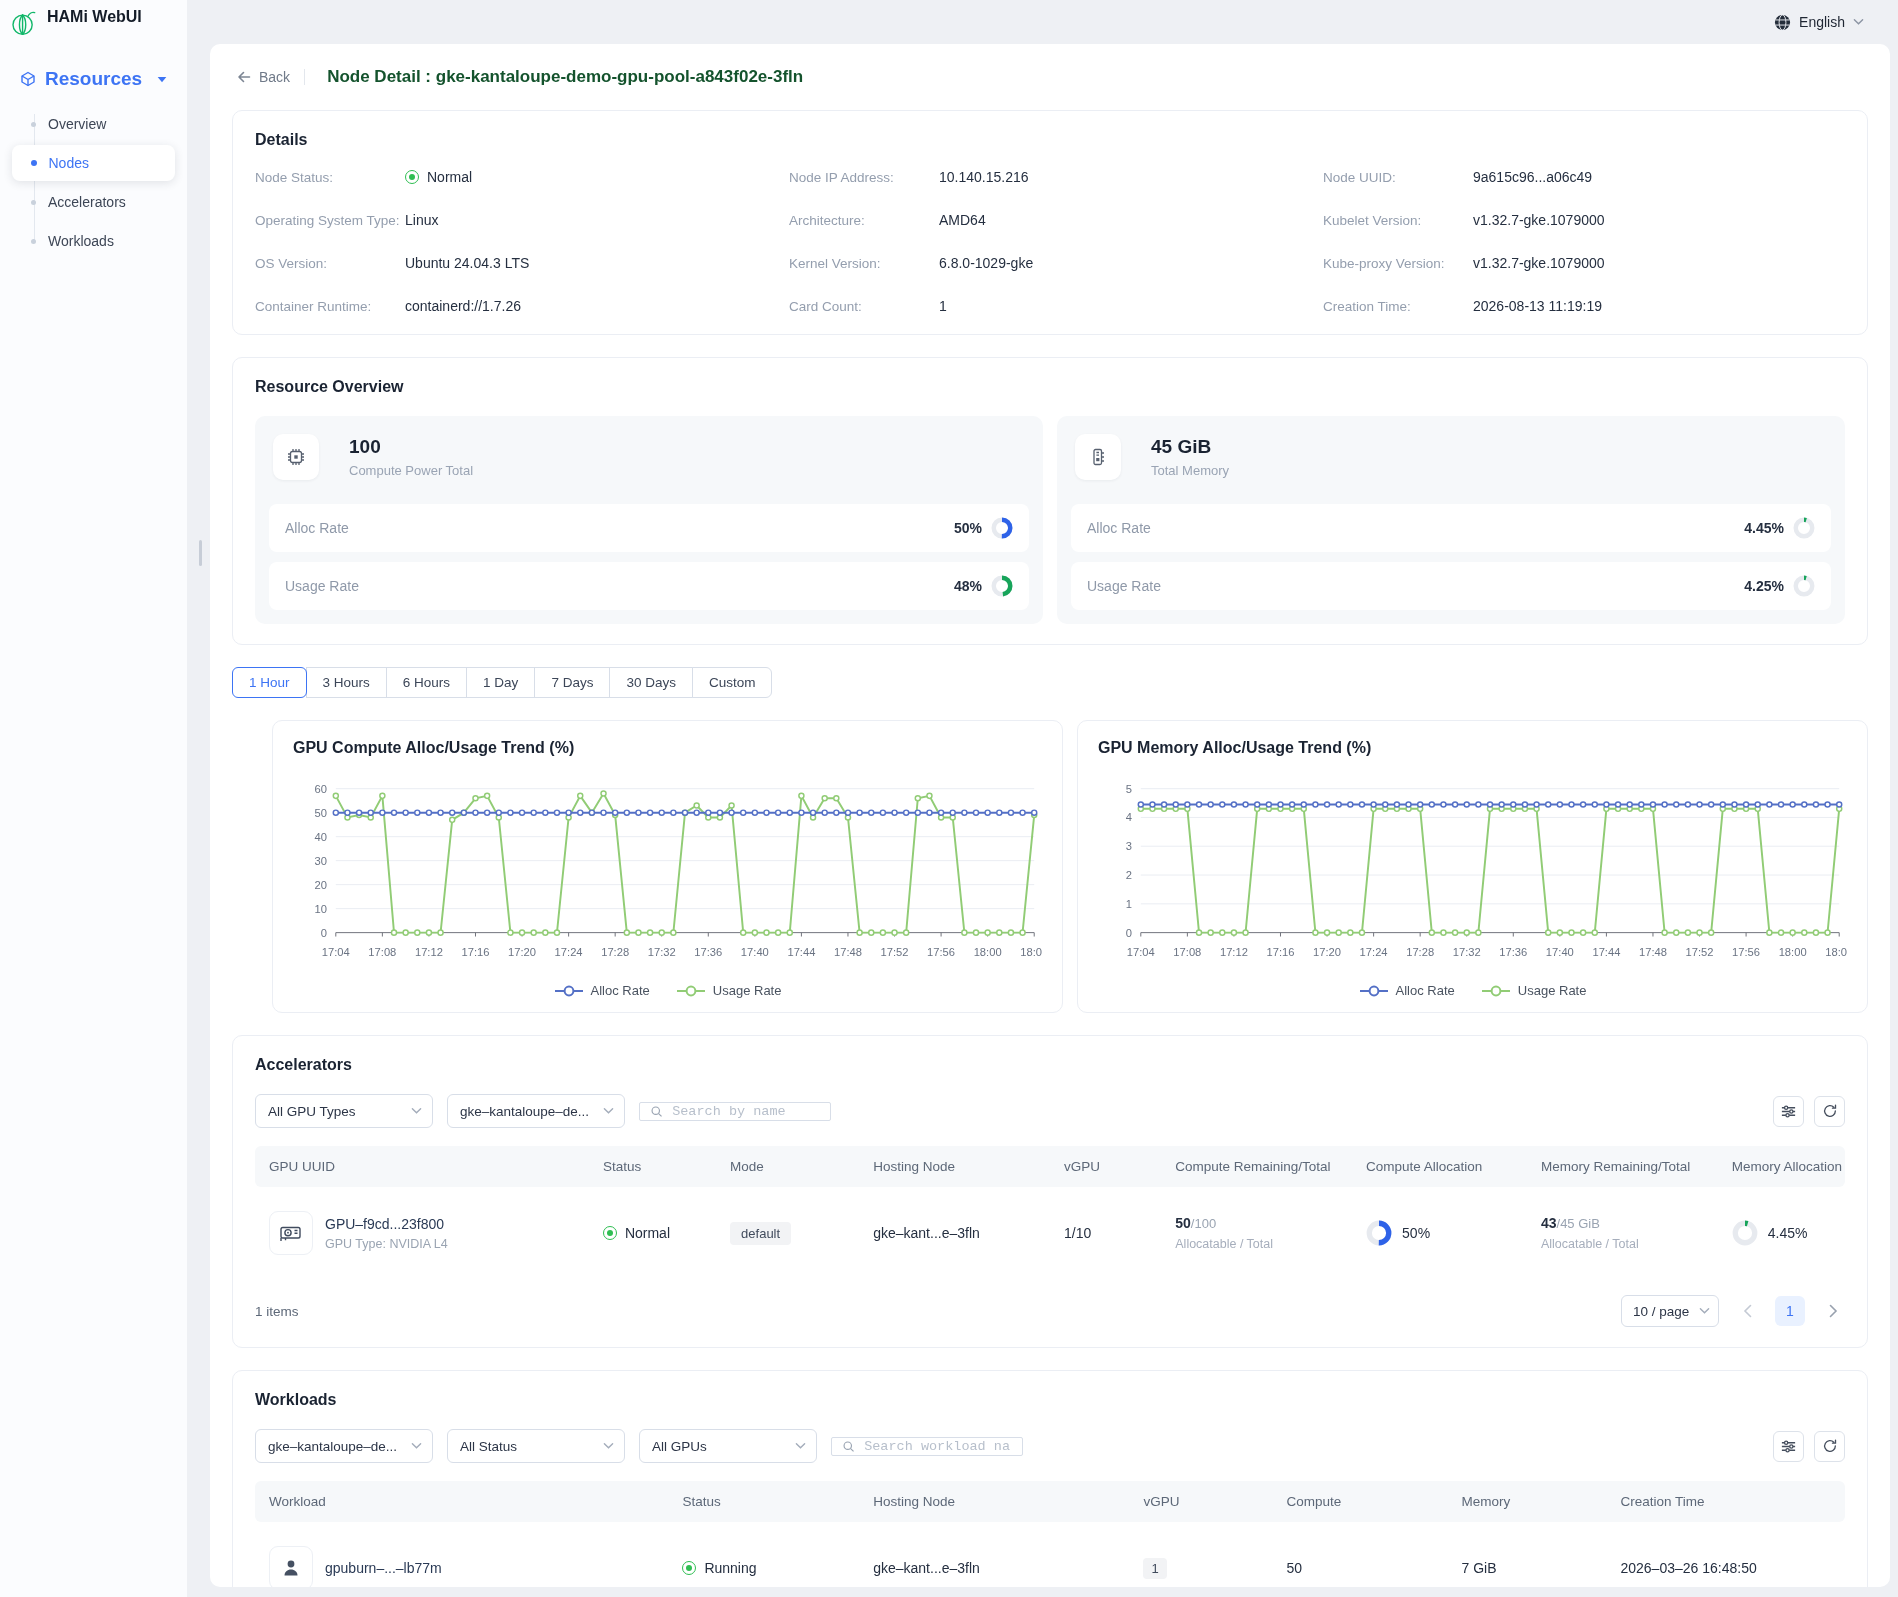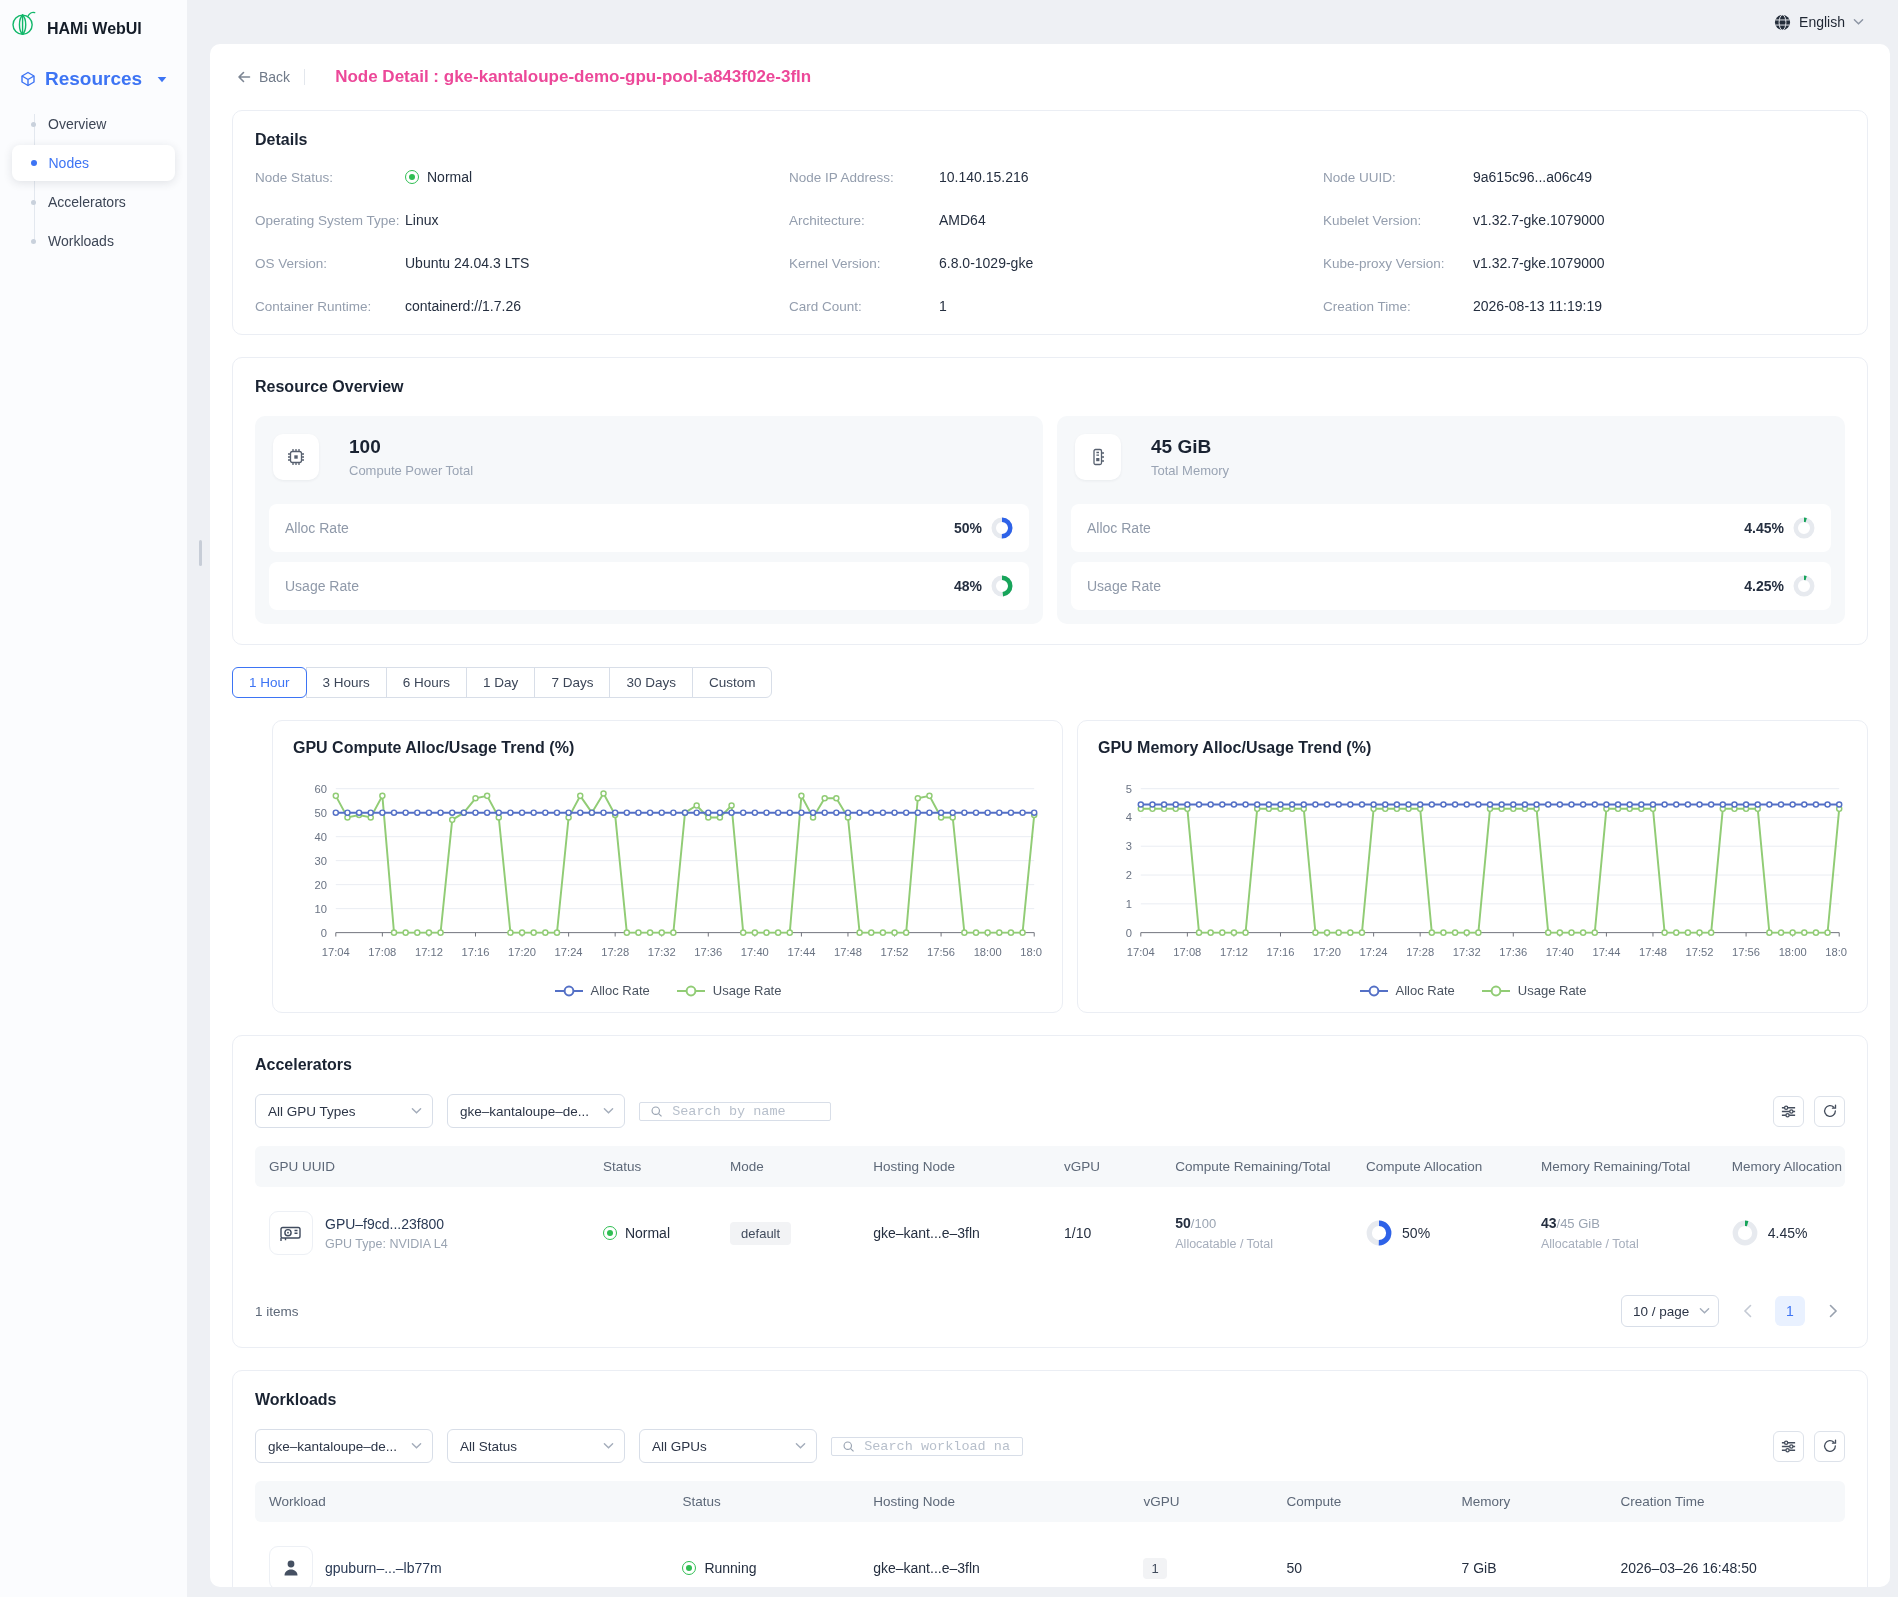--- a/index.html
+++ b/index.html
@@ -9,41 +9,41 @@
   html,body{margin:0;padding:0;}
   body{width:1898px;height:1597px;background:#EEF0F4;font-family:"Liberation Sans",sans-serif;position:relative;overflow:hidden;color:#252F40;}
   svg{display:block;}
 
   
   .topbar{position:absolute;top:0;left:210px;right:0;height:44px;display:flex;align-items:center;justify-content:flex-end;padding-right:34px;}
   .lang{display:flex;align-items:center;gap:8px;font-size:14px;color:#1F2633;cursor:pointer;}
 
   
   .sidebar{position:absolute;left:0;top:0;bottom:0;width:187px;background:#FBFCFE;}
-  .brand{display:flex;align-items:flex-end;gap:9px;height:46px;padding:8px 8px;}
+  .brand{display:flex;align-items:flex-start;gap:9px;height:46px;padding:8px 8px;}
   .brand-name{font-size:16px;font-weight:700;color:#141C28;}
   .logo-svg{color:var(--logo-green);}
   .menu{padding:16px 12px 0;}
   .menu-head{display:flex;align-items:center;gap:9px;padding:6px 8px;color:var(--accent);font-weight:600;font-size:19px;cursor:pointer;}
   .menu-head .res-icon{color:var(--accent);}
   .menu-head .caret{margin-left:auto;color:var(--accent);}
   .tree{position:relative;list-style:none;margin:10px 0 0;padding:0;}
   .tree::before{content:"";position:absolute;left:22px;top:8px;bottom:16px;width:1px;background:#E3E8EF;}
   .tree li{position:relative;display:flex;align-items:center;gap:12px;padding:10px 10px 10px 16px;margin:3px 0;border-radius:8px;font-size:14px;color:#3D4656;cursor:pointer;}
   .bullet{width:5px;height:5px;border-radius:50%;background:#C9D1DC;margin-left:3px;z-index:1;flex:0 0 auto;}
   .tree li.active{background:#FFFFFF;box-shadow:0 2px 10px rgba(30,41,59,.12);color:var(--accent);font-weight:500;}
   .tree li.active .bullet{background:var(--accent);width:6px;height:6px;margin-left:2.5px;}
   .resize-handle{position:absolute;left:199px;top:540px;width:3px;height:26px;border-radius:2px;background:#C7CDD7;cursor:col-resize;}
 
   
   .main{position:absolute;left:210px;top:44px;width:1680px;bottom:10px;background:#fff;border-radius:10px;padding:0 22px;overflow:hidden;}
   .page-head{display:flex;align-items:center;gap:14px;height:66px;padding:0 4px;}
   .back{display:flex;align-items:center;gap:7px;color:#707A89;font-size:14px;cursor:pointer;}
   .vdiv{width:1px;height:16px;background:#E3E7ED;}
-  .page-title{font-size:17px;font-weight:600;color:#ec4899;margin:16px;}
+  .page-title{font-size:17px;font-weight:600;color:#14532d;margin:8px;}
 
   .card{border:1px solid #EBEEF4;border-radius:10px;padding:20px 22px;margin-bottom:22px;background:#fff;}
   .card-title{font-size:16px;font-weight:600;color:#1A2332;margin:0 0 20px;}
 
   
   .details-grid{display:grid;grid-template-columns:repeat(3,1fr);row-gap:27px;column-gap:12px;}
   .dfield{display:flex;align-items:center;font-size:14px;}
   .dlabel{color:#949EAE;font-size:13.5px;flex:0 0 150px;}
   .dvalue{color:#252F40;display:flex;align-items:center;gap:8px;}
 

